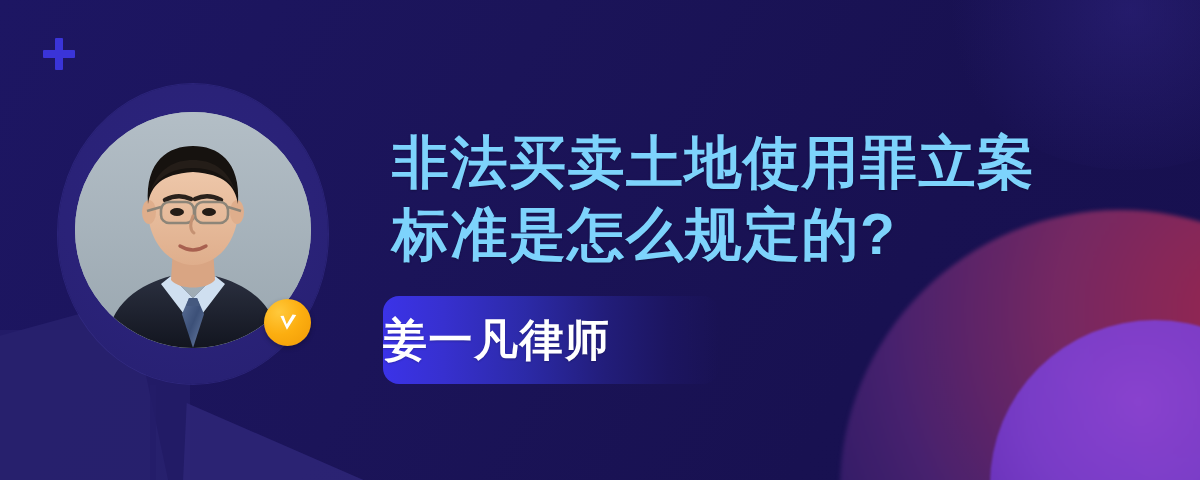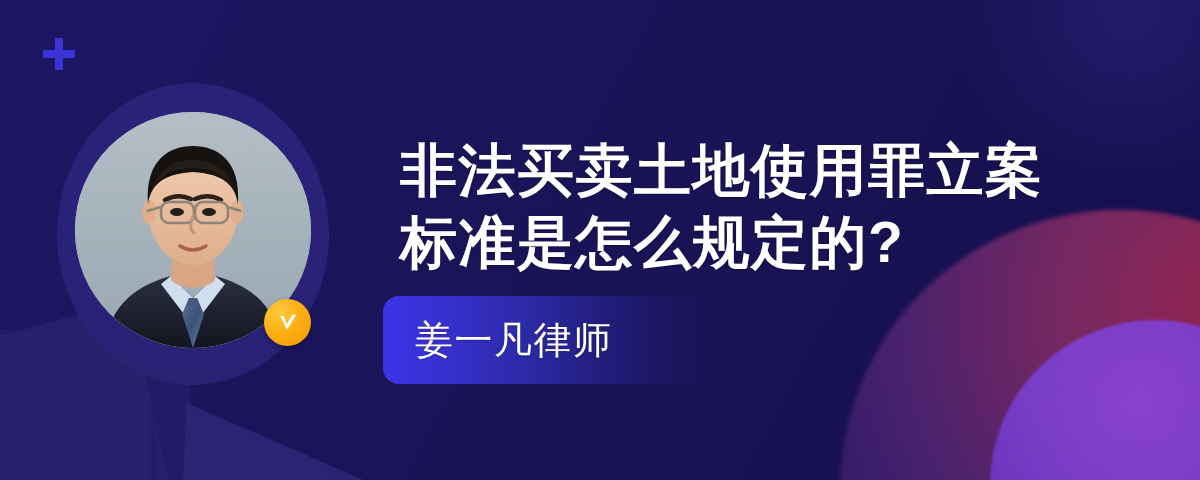--- a/index.html
+++ b/index.html
@@ -164,22 +164,22 @@
   .verified-badge svg { width: 26px; height: 26px; display: block; }
 
   
   .content {
     position: absolute;
     left: 388px;
     top: 122px;
     width: 760px;
   }
   .headline {
-    margin: 12px;
-    color: #ffffff;
+    margin: 4px;
+    color: #7dd3fc;
     font-size: 57px;
     font-weight: 700;
     line-height: 72px;
     letter-spacing: 1.5px;
     white-space: pre-line;
     text-shadow: 0 1px 2px rgba(0,0,0,0.25);
   }
 
   .name-badge {
     position: absolute;
@@ -187,24 +187,23 @@
     top: 296px;
     width: 336px;
     height: 88px;
     border-radius: 16px;
     background: linear-gradient(90deg, #3b33e8 0%, #3730cf 18%, #2c2aa8 42%, #221d7a 66%, #1c1560 85%, rgba(27,20,89,0) 100%);
     display: flex;
     align-items: center;
   }
   .name-badge .name-text {
     color: #ffffff;
-    font-size: 38px;
-    font-weight: 400;
+    font-size: 44px;
+    font-weight: 700;
     letter-spacing: 1.5px;
-    padding-left: 32px;
     text-shadow: 0 1px 2px rgba(0,0,0,0.22);
   }
 </style>
 </head>
 <body>
 
 <div id="banner">
 
   <div class="bg-base"></div>
   <div class="glow-topright"></div>

